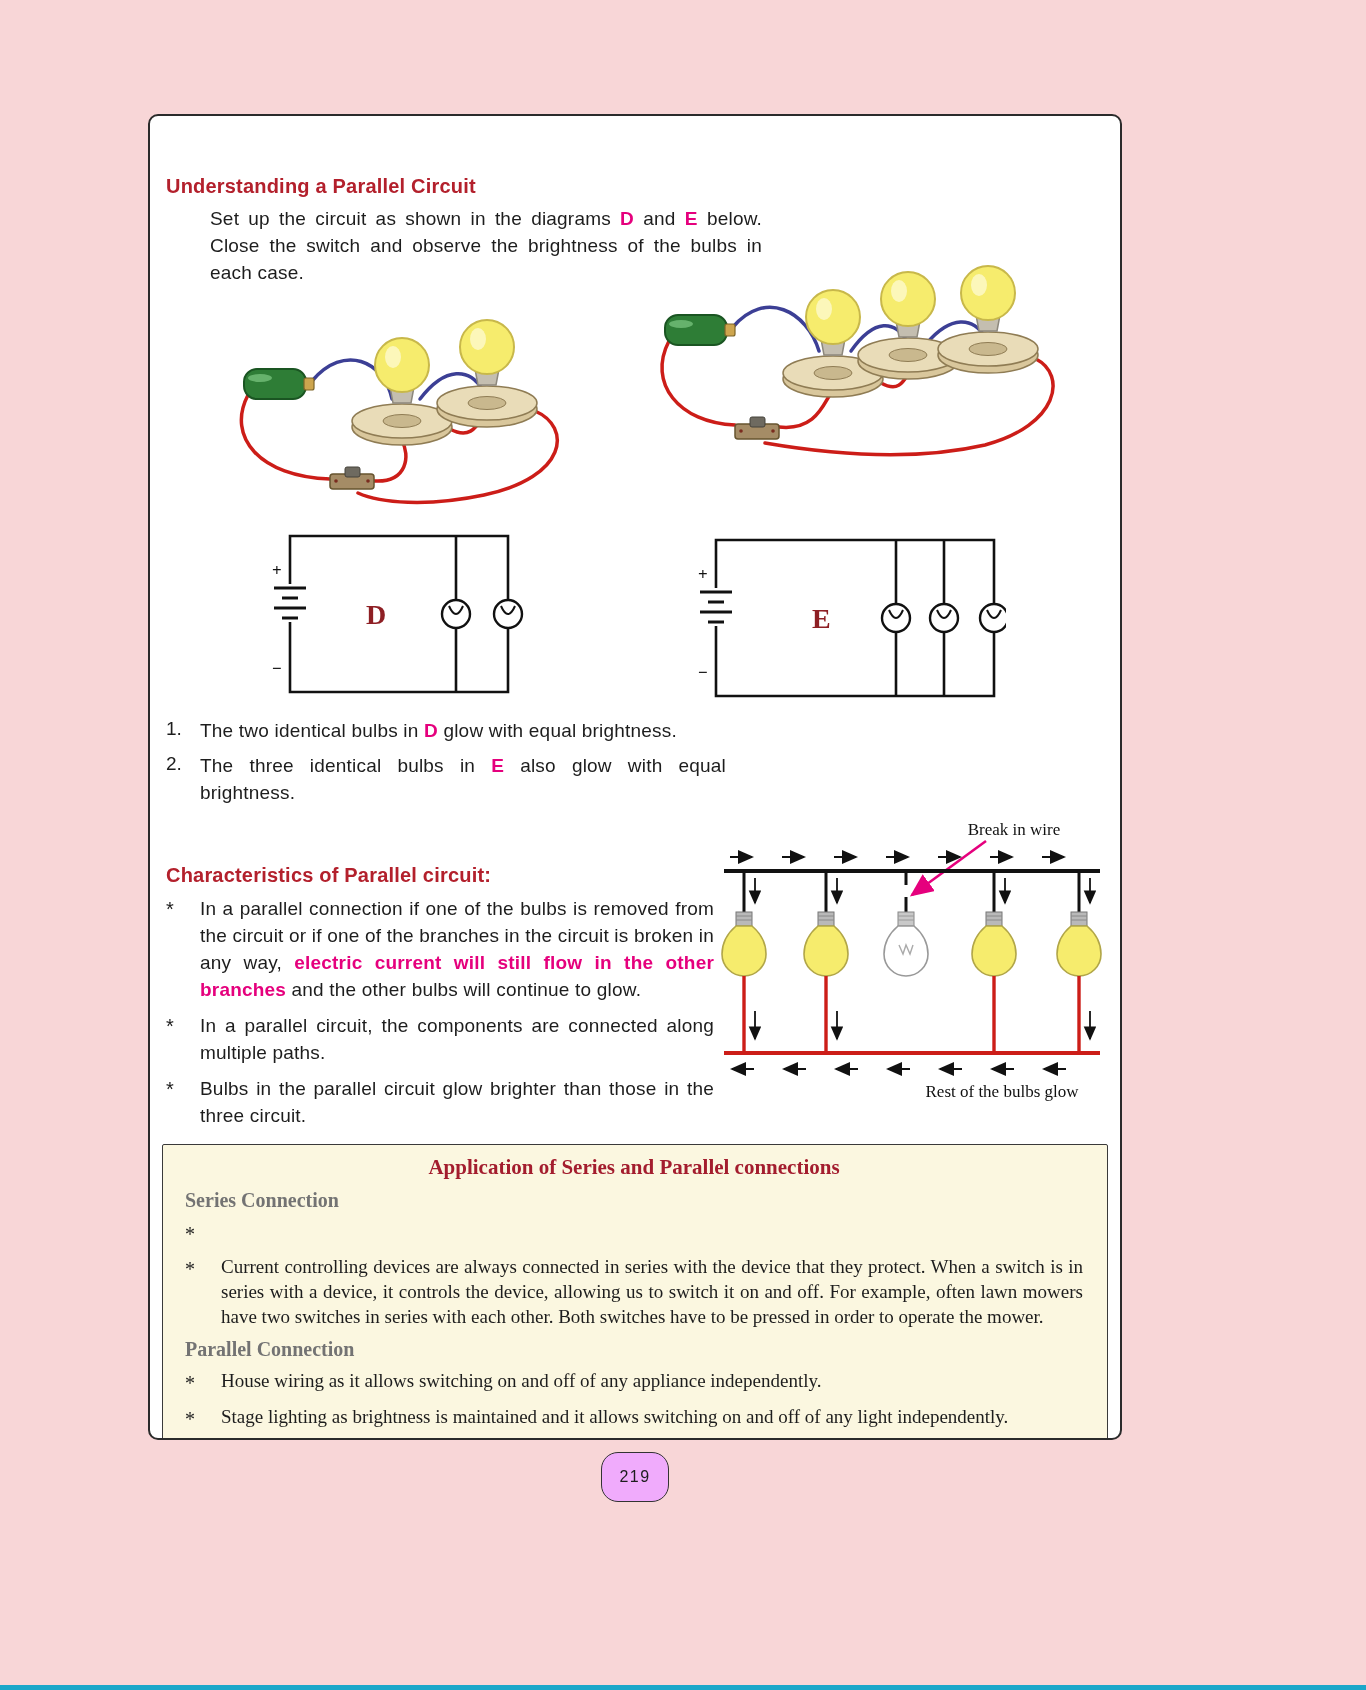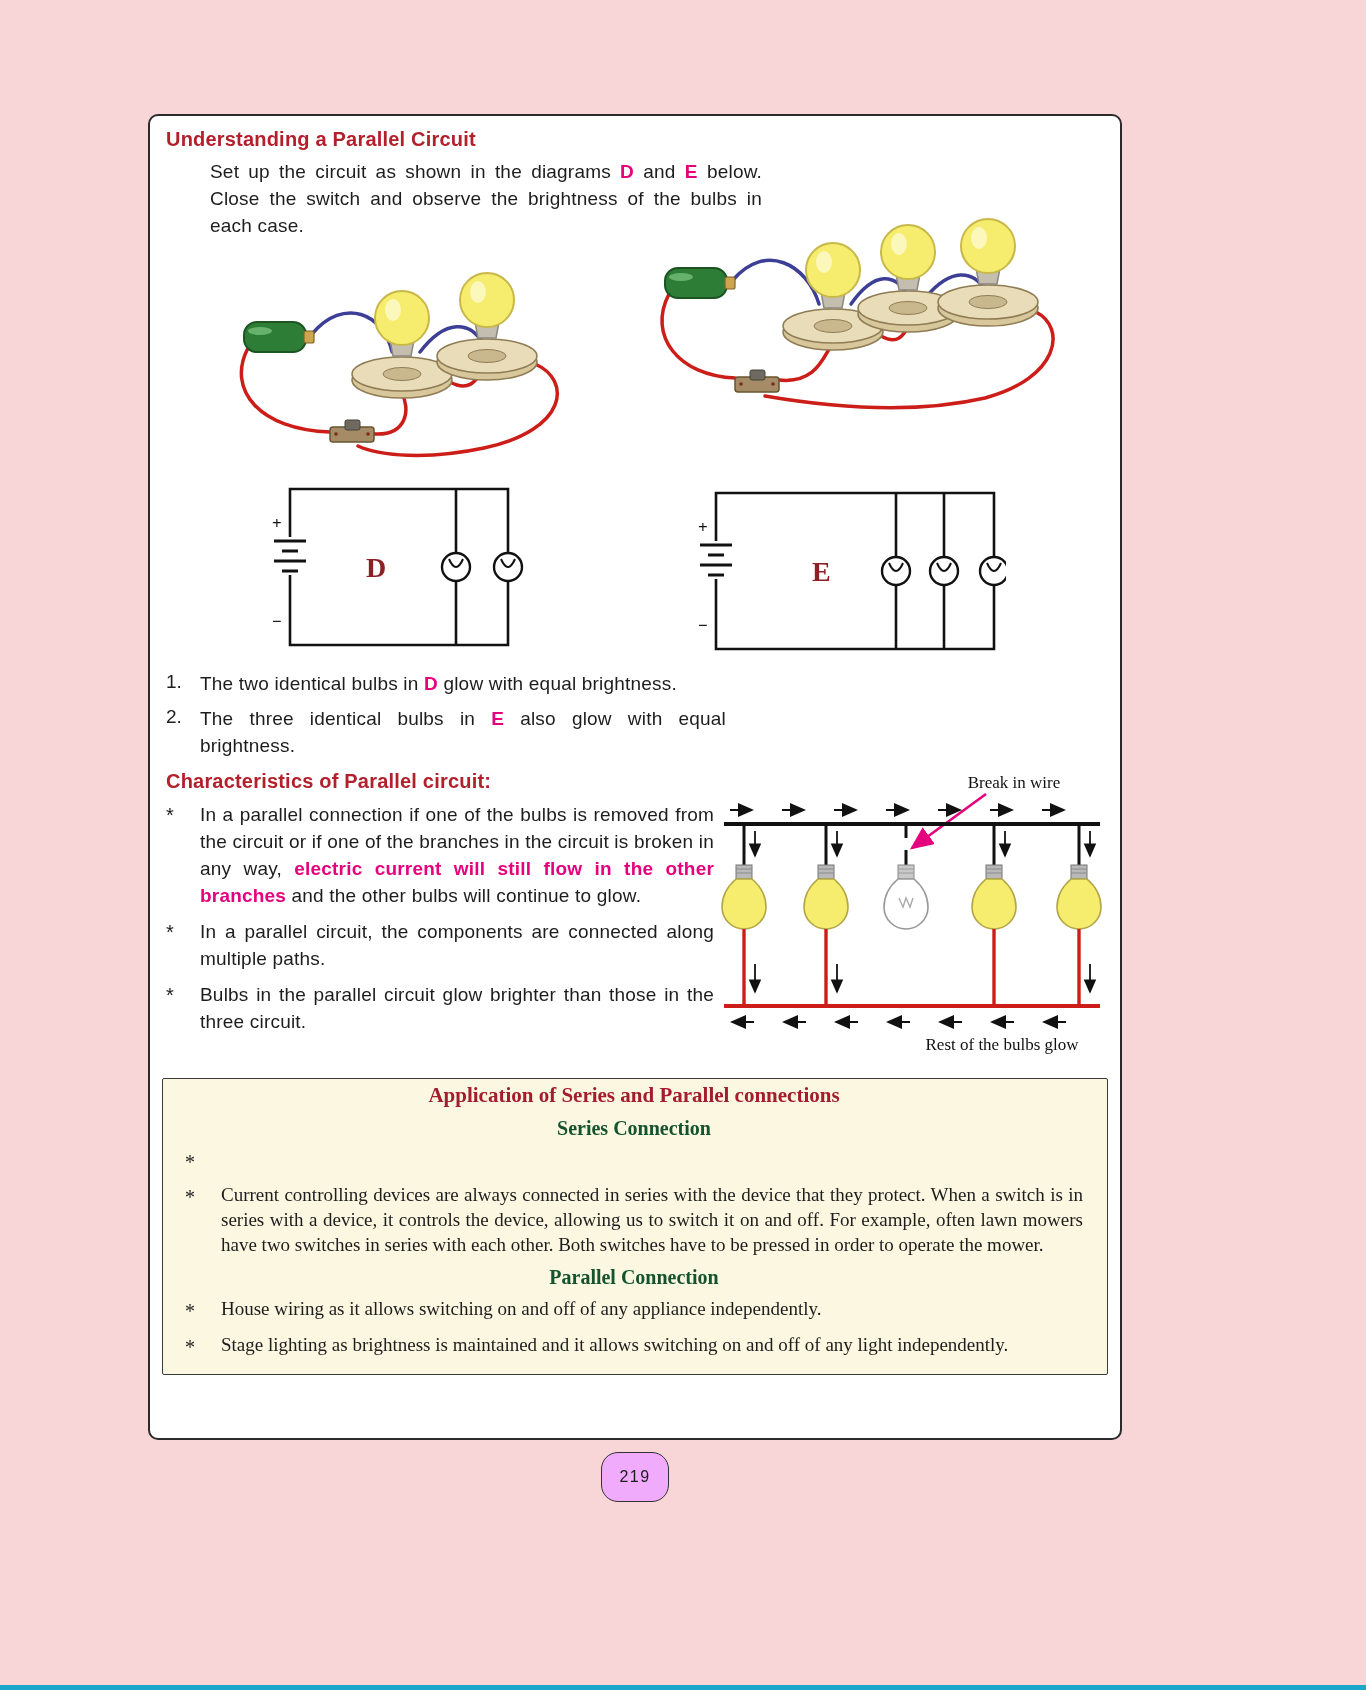--- a/index.html
+++ b/index.html
@@ -9,21 +9,21 @@
     font-family:"Liberation Sans", sans-serif;
     color:#1d1d1d;
     position:relative;
     overflow:hidden;
   }
   .main-box {
     position:absolute; left:148px; top:114px; width:974px; height:1326px;
     background:#ffffff; border:2px solid #2b2b2b; border-radius:10px;
     padding:12px 16px; overflow:hidden;
   }
-  .red-heading { color:#b3202c; font-weight:bold; font-size:20px; letter-spacing:.2px; }
+  .red-heading { color:#b3202c; font-weight:bold; font-size:20px; letter-spacing:.2px;margin-top:47px; }
   .hl { color:#e5007d; font-weight:bold; }
   p.body-text, .obs-item .txt, .char-item .txt {
     font-size:19px; line-height:1.42; text-align:justify; letter-spacing:.2px;
   }
   .intro { max-width:552px; margin-top:8px;margin-left:44px; }
   .photos-row { display:flex; align-items:flex-start; margin-top:-46px; }
   .photo-d { margin-left:66px; margin-top:64px; }
   .photo-e { margin-left:78px; margin-top:12px; }
   .schematics-row { display:flex; align-items:flex-start; margin-top:4px; }
   .schem-d { margin-left:102px; }
@@ -33,25 +33,25 @@
   .obs-item .num { width:34px; flex:none; font-size:19px; }
   .def-para { max-width:560px; margin-top:10px; }
   .char-row { display:flex; justify-content:flex-start; margin-top:10px; }
   .char-left { width:548px; flex:none; }
   .char-item { display:flex; max-width:548px; margin-top:9px; }
   .char-item .ast { width:34px; flex:none; font-size:20px; padding-top:2px; }
   .break-col { width:398px; flex:none; margin-top:-2px; }
   .app-box {
     margin-top:14px; margin-left:-4px; margin-right:-4px;
     background:#fbf7e0; border:1.6px solid #3a3a3a; border-radius:2px;
-    padding:4px 24px 14px 22px;
+    padding:10px 24px 14px 22px;
     font-family:"Liberation Serif", serif;
   }
   .app-title { text-align:center; color:#a31d2e; font-weight:bold; font-size:21px; }
-  .app-sub { color:#14532d; font-weight:bold; font-size:20px; margin-top:9px;text-align:center; }
+  .app-sub { color:#737373; font-weight:bold; font-size:20px; margin-top:9px; }
   .app-item { display:flex; margin-top:7px; font-size:19px; line-height:1.32; }
   .app-item .ast { width:36px; flex:none; font-size:20px; padding-top:2px; }
   .app-item .txt { text-align:justify; }
   .page-oval {
     position:absolute; left:601px; top:1452px; width:68px; height:50px;
     background:#f0abfc; border:1.6px solid #333; border-radius:17px;
     display:flex; align-items:center; justify-content:center;
     font-size:16px; letter-spacing:1.5px;
   }
   .bottom-strip { position:absolute; left:0; bottom:0; width:100%; height:5px; background:#1ba7c9; }

